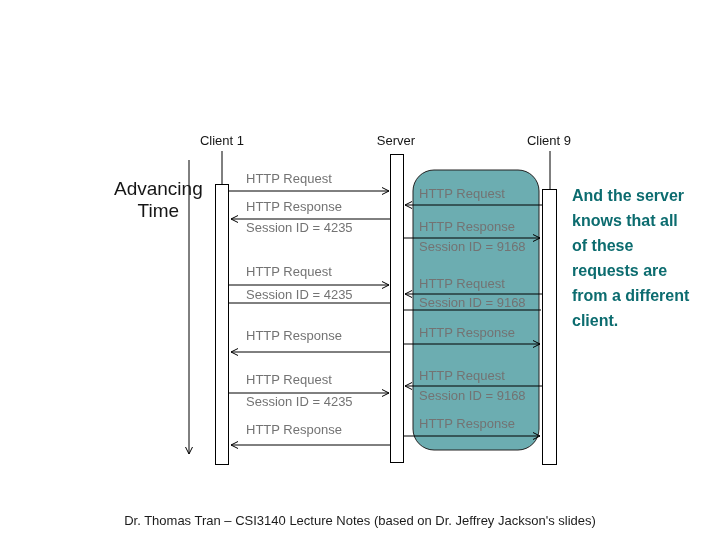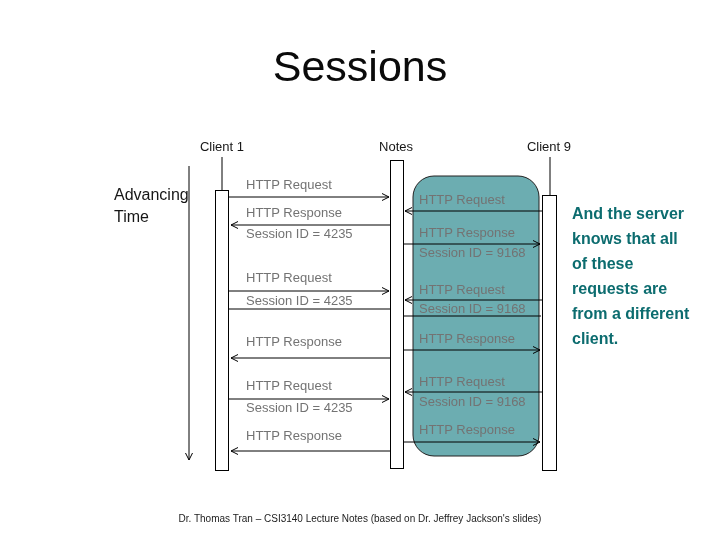--- a/index.html
+++ b/index.html
@@ -9,41 +9,40 @@
   }
   .abs{position:absolute;}
   .title{
     left:0;right:0;top:42px;text-align:center;
     font-size:43px;font-weight:400;color:#0a0a0a;letter-spacing:0px;
   }
   .actor-label{
     width:90px;text-align:center;font-size:13px;color:#161616;
   }
   .time-label{
-    font-size:16px;line-height:22px;color:#161616;
+    font-size:19px;line-height:22px;color:#161616;text-align:center;
   }
   .msg{
     font-size:13px;line-height:14px;white-space:nowrap;color:#737373;
   }
   .callout{
     width:142px;font-size:16px;font-weight:bold;line-height:25px;
   }
   .footer{
-    left:0;right:0;top:513px;text-align:center;font-size:10px;color:#1c1c1c;
+    left:0;right:0;top:513px;text-align:center;font-size:13px;color:#1c1c1c;
   }
   svg{position:absolute;left:0;top:0;}
 </style>
 </head>
 <body>
 
 <div class="slide">
 
-  <div class="abs title">Sessions</div>
 
-  <div class="abs" style="left:0;top:8px;width:720px;height:508px;">
+  <div class="abs" style="left:0;top:2px;width:720px;height:508px;">
 
     <svg width="720" height="540" viewBox="0 0 720 540">
       <defs>
         <marker id="arr" markerWidth="12" markerHeight="12" refX="8" refY="4" orient="auto" markerUnits="userSpaceOnUse">
           <path d="M1,0.5 L8,4 L1,7.5" fill="none" stroke="#000" stroke-width="1"></path>
         </marker>
       </defs>
 
       <rect x="413" y="168" width="126" height="280" rx="21" ry="21" stroke="#222" stroke-width="1" fill="#6cadb1"></rect>
 
@@ -75,21 +74,21 @@
         <line x1="403" y1="236" x2="540" y2="236" marker-end="url(#arr)"></line>
         <line x1="542" y1="292" x2="405" y2="292" marker-end="url(#arr)"></line>
         <line x1="403" y1="308" x2="541" y2="308"></line>
         <line x1="403" y1="342" x2="540" y2="342" marker-end="url(#arr)"></line>
         <line x1="542" y1="384" x2="405" y2="384" marker-end="url(#arr)"></line>
         <line x1="403" y1="434" x2="540" y2="434" marker-end="url(#arr)"></line>
       </g>
     </svg>
 
     <div class="abs actor-label" style="left:177px;top:131px;">Client 1</div>
-    <div class="abs actor-label" style="left:351px;top:131px;">Notes</div>
+    <div class="abs actor-label" style="left:351px;top:131px;">Server</div>
     <div class="abs actor-label" style="left:504px;top:131px;">Client 9</div>
 
     <div class="abs time-label" style="left:114px;top:176px;">Advancing<br>Time</div>
 
     <div class="abs msg" style="left:246px;top:170px;">HTTP Request</div>
     <div class="abs msg" style="left:246px;top:198px;">HTTP Response</div>
     <div class="abs msg" style="left:246px;top:219px;">Session ID = 4235</div>
     <div class="abs msg" style="left:246px;top:263px;">HTTP Request</div>
     <div class="abs msg" style="left:246px;top:286px;">Session ID = 4235</div>
     <div class="abs msg" style="left:246px;top:327px;">HTTP Response</div>
@@ -101,17 +100,17 @@
     <div class="abs msg" style="left:419px;top:218px;">HTTP Response</div>
     <div class="abs msg" style="left:419px;top:238px;">Session ID = 9168</div>
     <div class="abs msg" style="left:419px;top:275px;">HTTP Request</div>
     <div class="abs msg" style="left:419px;top:294px;">Session ID = 9168</div>
     <div class="abs msg" style="left:419px;top:324px;">HTTP Response</div>
     <div class="abs msg" style="left:419px;top:367px;">HTTP Request</div>
     <div class="abs msg" style="left:419px;top:387px;">Session ID = 9168</div>
     <div class="abs msg" style="left:419px;top:415px;">HTTP Response</div>
   </div>
 
-  <div class="abs callout" style="left: 572px; top: 201px; color: rgb(12, 108, 111);">And the server<br>knows that all<br>of these<br>requests are<br>from a different<br>client.</div>
+  <div class="abs callout" style="left: 572px; top: 183px; color: rgb(12, 108, 111);">And the server<br>knows that all<br>of these<br>requests are<br>from a different<br>client.</div>
 
   <div class="abs footer">Dr. Thomas Tran – CSI3140 Lecture Notes (based on Dr. Jeffrey Jackson's slides)</div>
 
 </div>
 
 </body></html>

